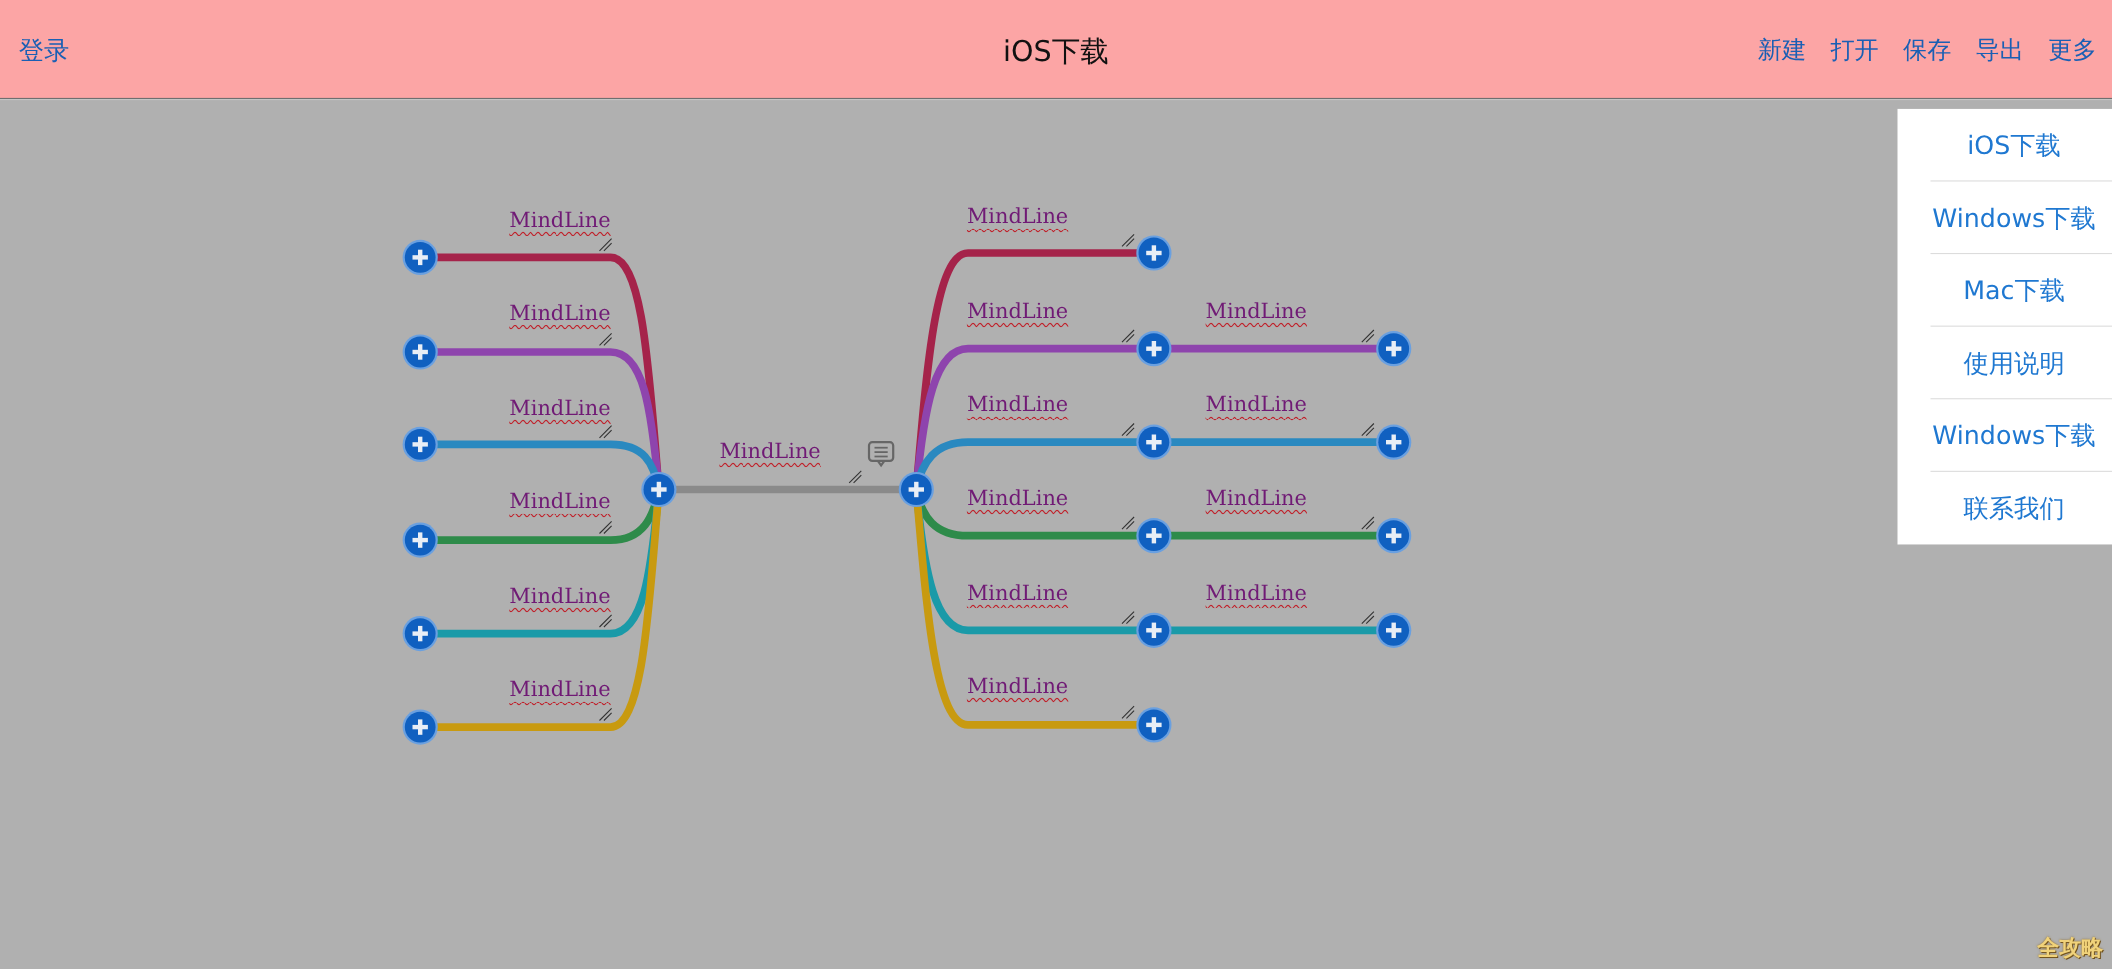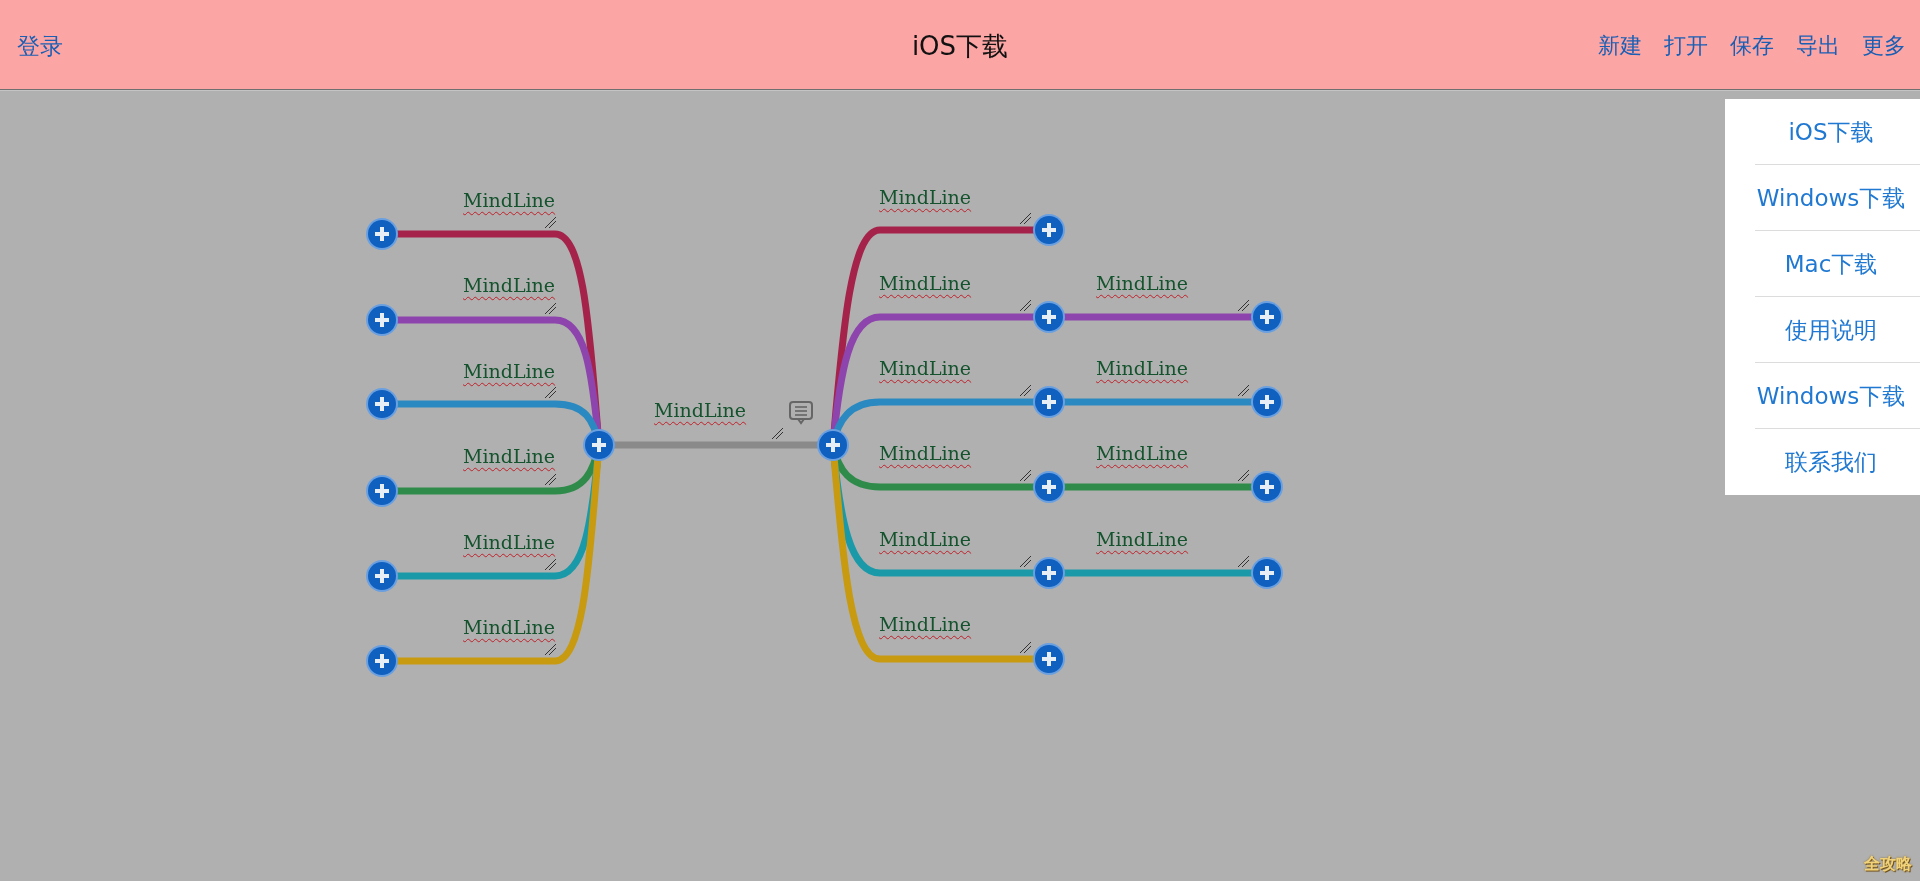--- a/index.html
+++ b/index.html
@@ -45,21 +45,21 @@
   }
   .menu .item:not(:last-child)::after {
     content: ""; position: absolute; left: 30px; right: 0; bottom: 0;
     height: 1px; background: #dcdcdc;
   }
   .canvas { position: absolute; left: 0; top: 90px; width: 1920px; height: 791px; }
   .canvas svg { position: absolute; left: 0; top: 0; }
   .label {
     position: absolute;
     font-family: "DejaVu Serif", serif;
-    font-size: 19px; color: #14532d;
+    font-size: 19px; color: #701a75;
     text-decoration: underline wavy #c0202a;
     text-decoration-thickness: 1px;
     text-underline-offset: 4px;
     white-space: nowrap;
   }
   .node {
     position: absolute; width: 28px; height: 28px;
     margin-left: -14px; margin-top: -14px;
     border-radius: 50%;
     background: #1060c0;
@@ -67,21 +67,21 @@
     cursor: pointer;
   }
   .node::before, .node::after {
     content: ""; position: absolute; background: #e8eef6;
     left: 50%; top: 50%;
   }
   .node::before { width: 14px; height: 4px; margin-left: -7px; margin-top: -2px; }
   .node::after { width: 4px; height: 14px; margin-left: -2px; margin-top: -7px; }
   .watermark {
     position: absolute; right: 8px; bottom: 6px;
-    font-size: 16px; font-weight: bold; color: #f0d27a;
+    font-size: 20px; font-weight: bold; color: #f0d27a;
     text-shadow: 0 0 2px #8a6a2a, 1px 1px 0 #6b4c1a;
   }
 </style>
 </head>
 <body>
 
 <div class="header">
   <span class="login">登录</span>
   <div class="title">iOS下载</div>
   <div class="actions">

